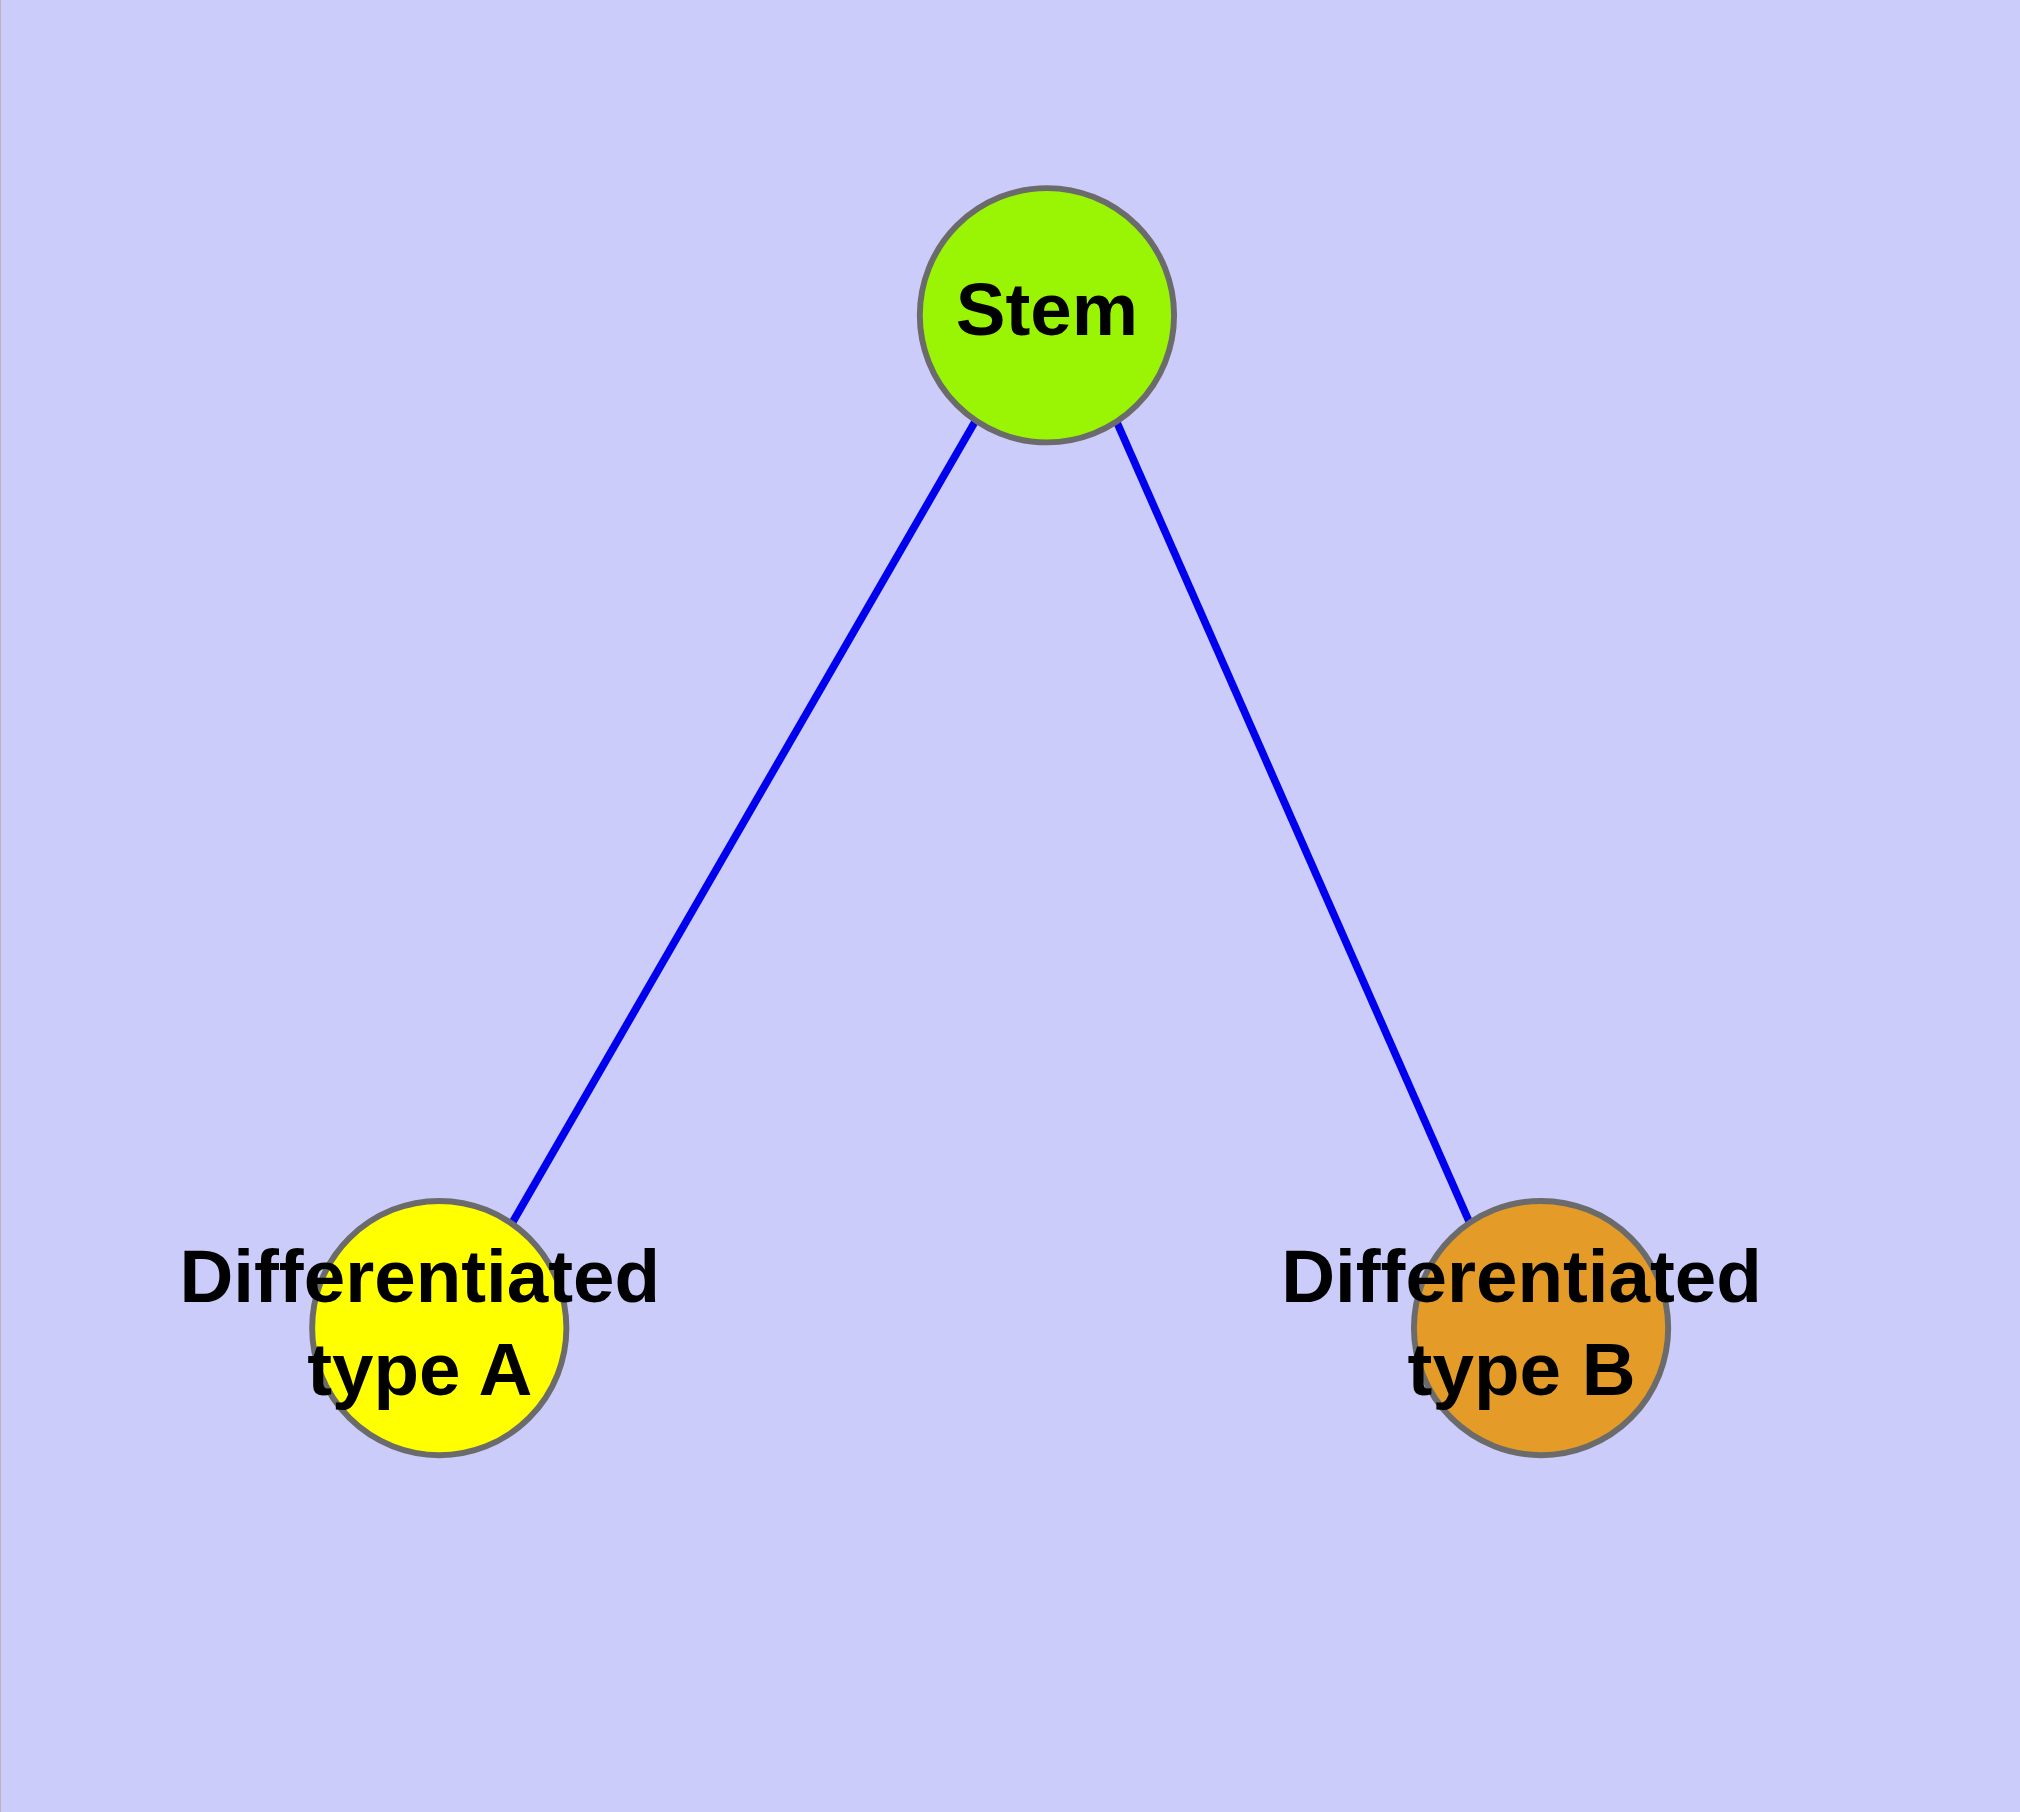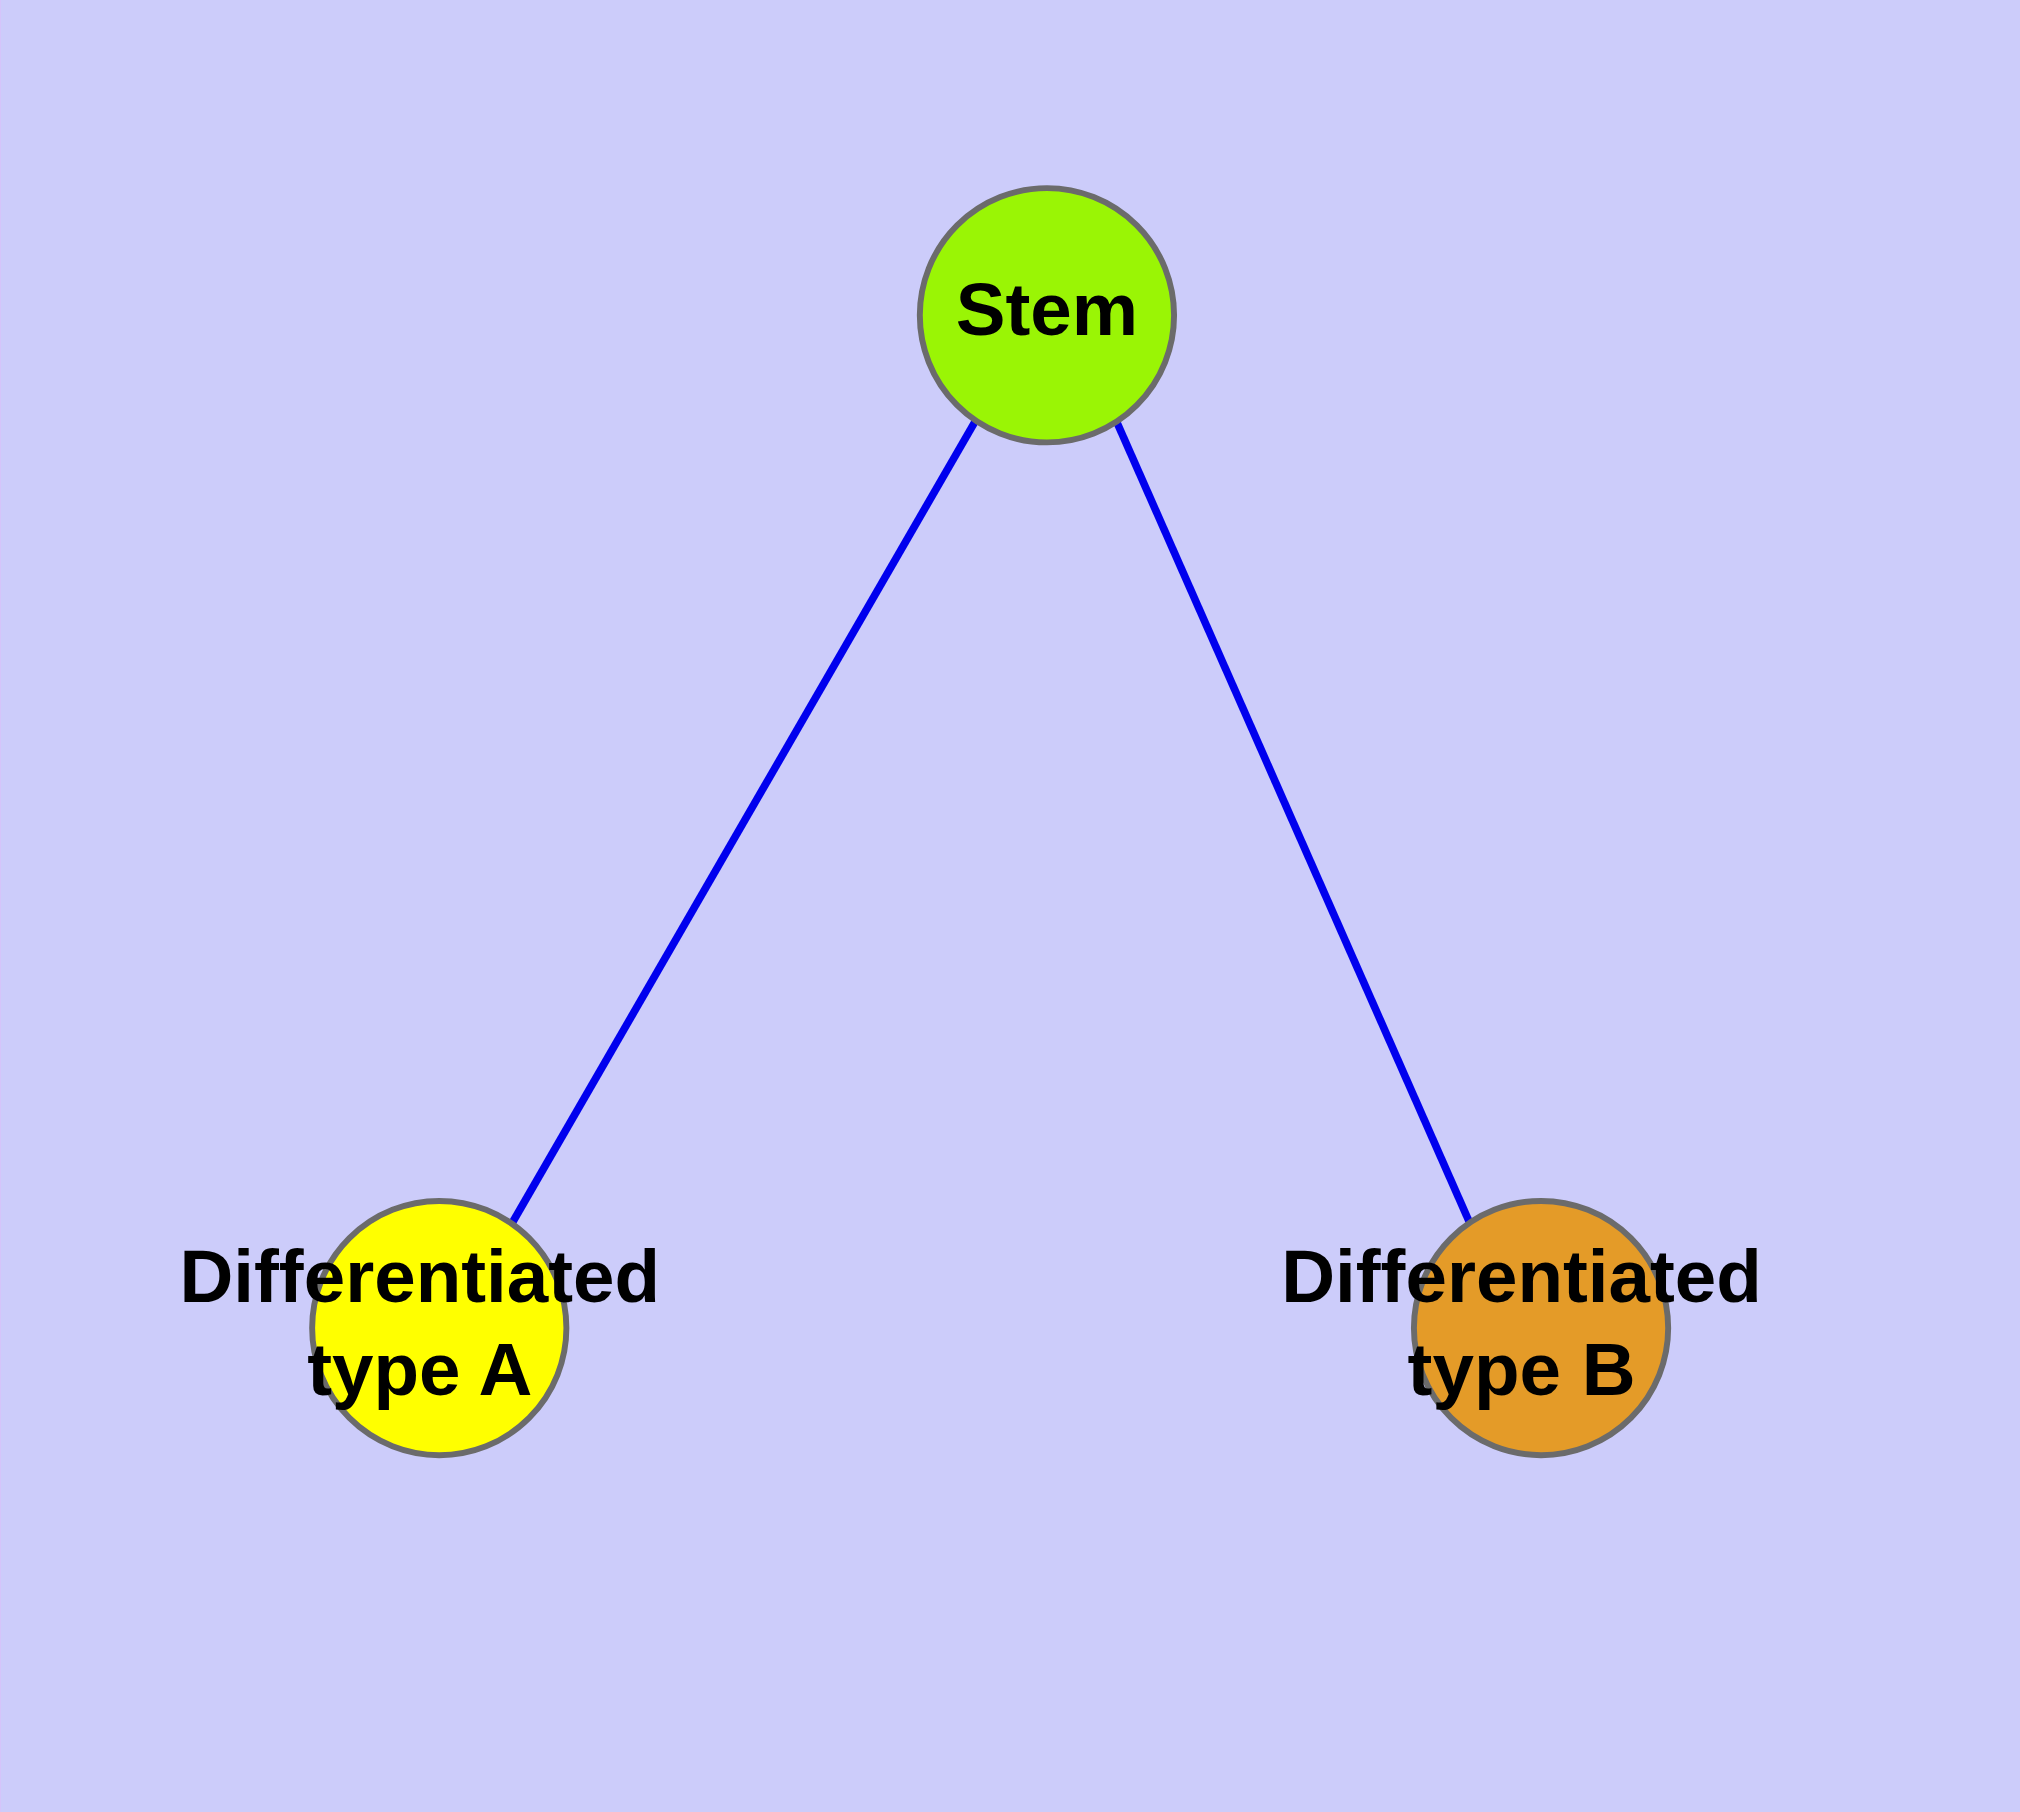--- a/index.html
+++ b/index.html
@@ -34,21 +34,21 @@
     fill: #000000;
     text-anchor: middle;
     dominant-baseline: middle;
     paint-order: normal;
     white-space: pre;
   }
 </style>
 </head>
 <body style="width: 2021px; height: 1812px; background: rgb(204, 204, 250);">
 
-<div id="graph-canvas" style="width: 2021px; height: 1812px; background: #f0abfc;">
+<div id="graph-canvas" style="width: 2021px; height: 1812px; background: #a16207;">
   <svg id="graph-svg" viewBox="0 0 2384 2138" style="width: 2021px; height: 1812px;">
 
     <rect id="bg-rect" x="0" y="0" width="2384" height="2138" fill="#ccccfa"></rect>
 
     <g id="edges-layer">
       <line id="edge-0" x1="1151" y1="496" x2="604" y2="1443" stroke="#0000ee" stroke-width="9" stroke-linecap="butt"></line>
       <line id="edge-1" x1="1317" y1="497" x2="1733" y2="1441" stroke="#0000ee" stroke-width="9" stroke-linecap="butt"></line>
     </g>
 
     <g id="nodes-layer">

